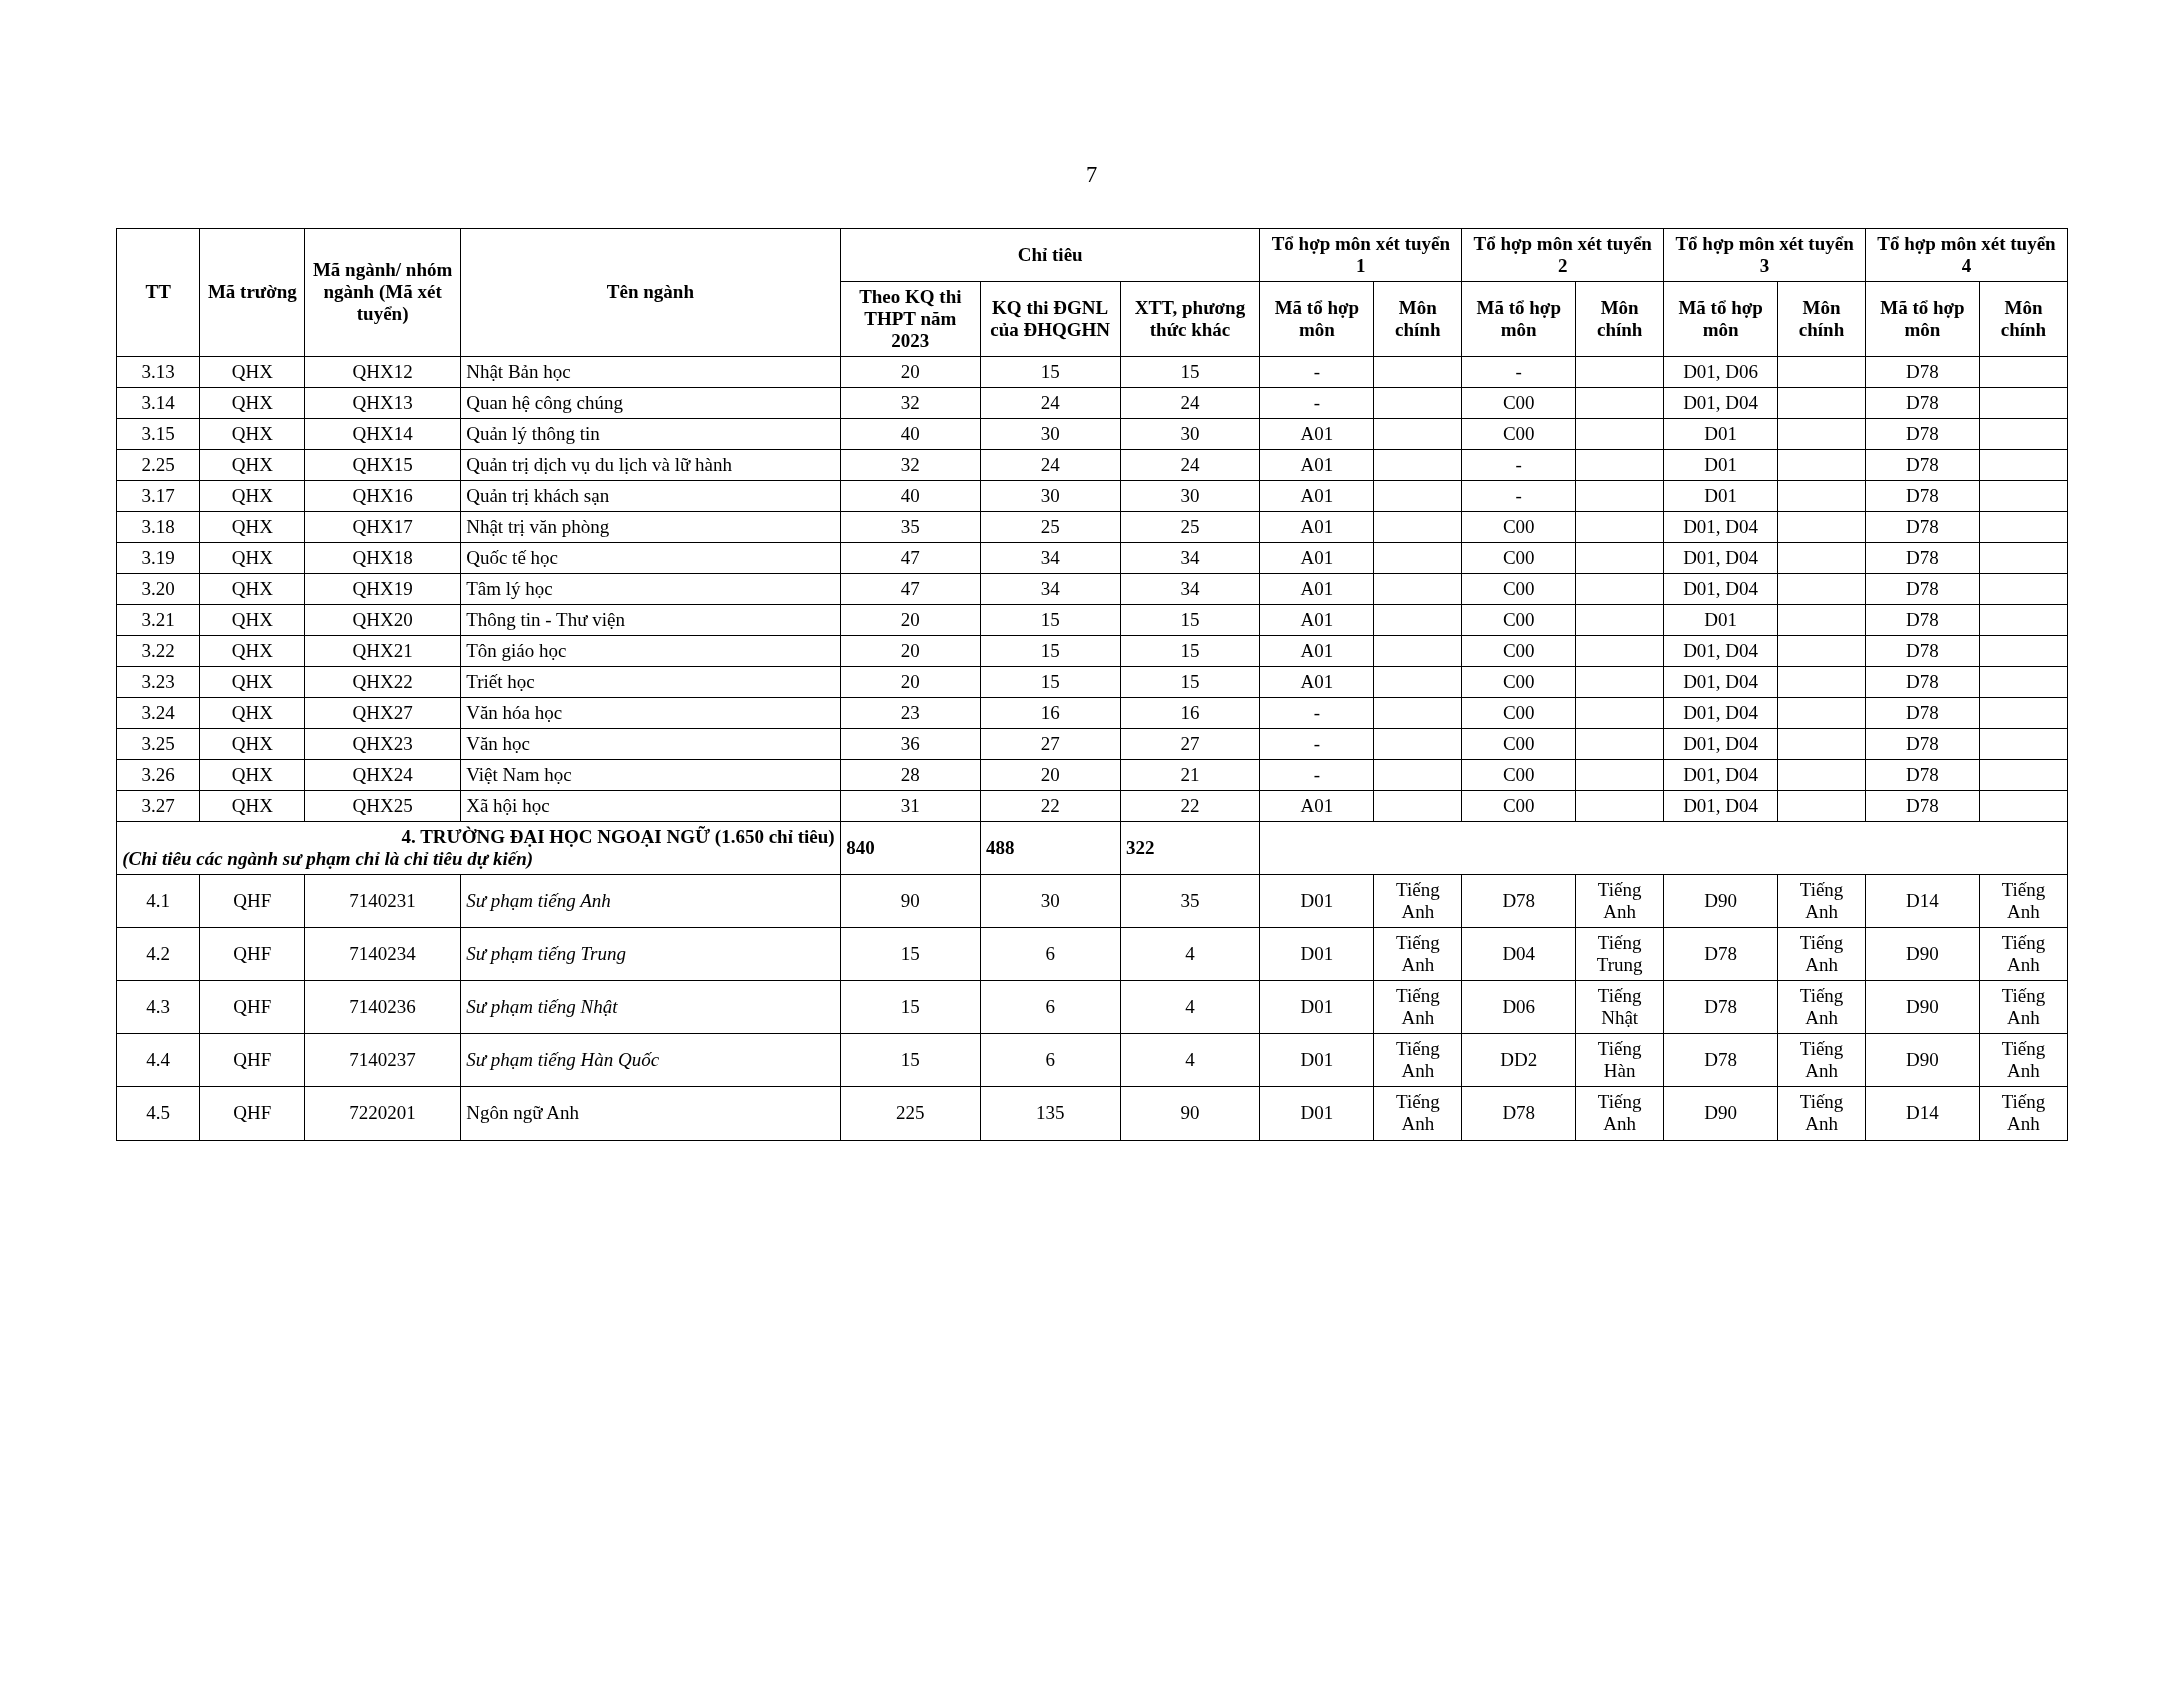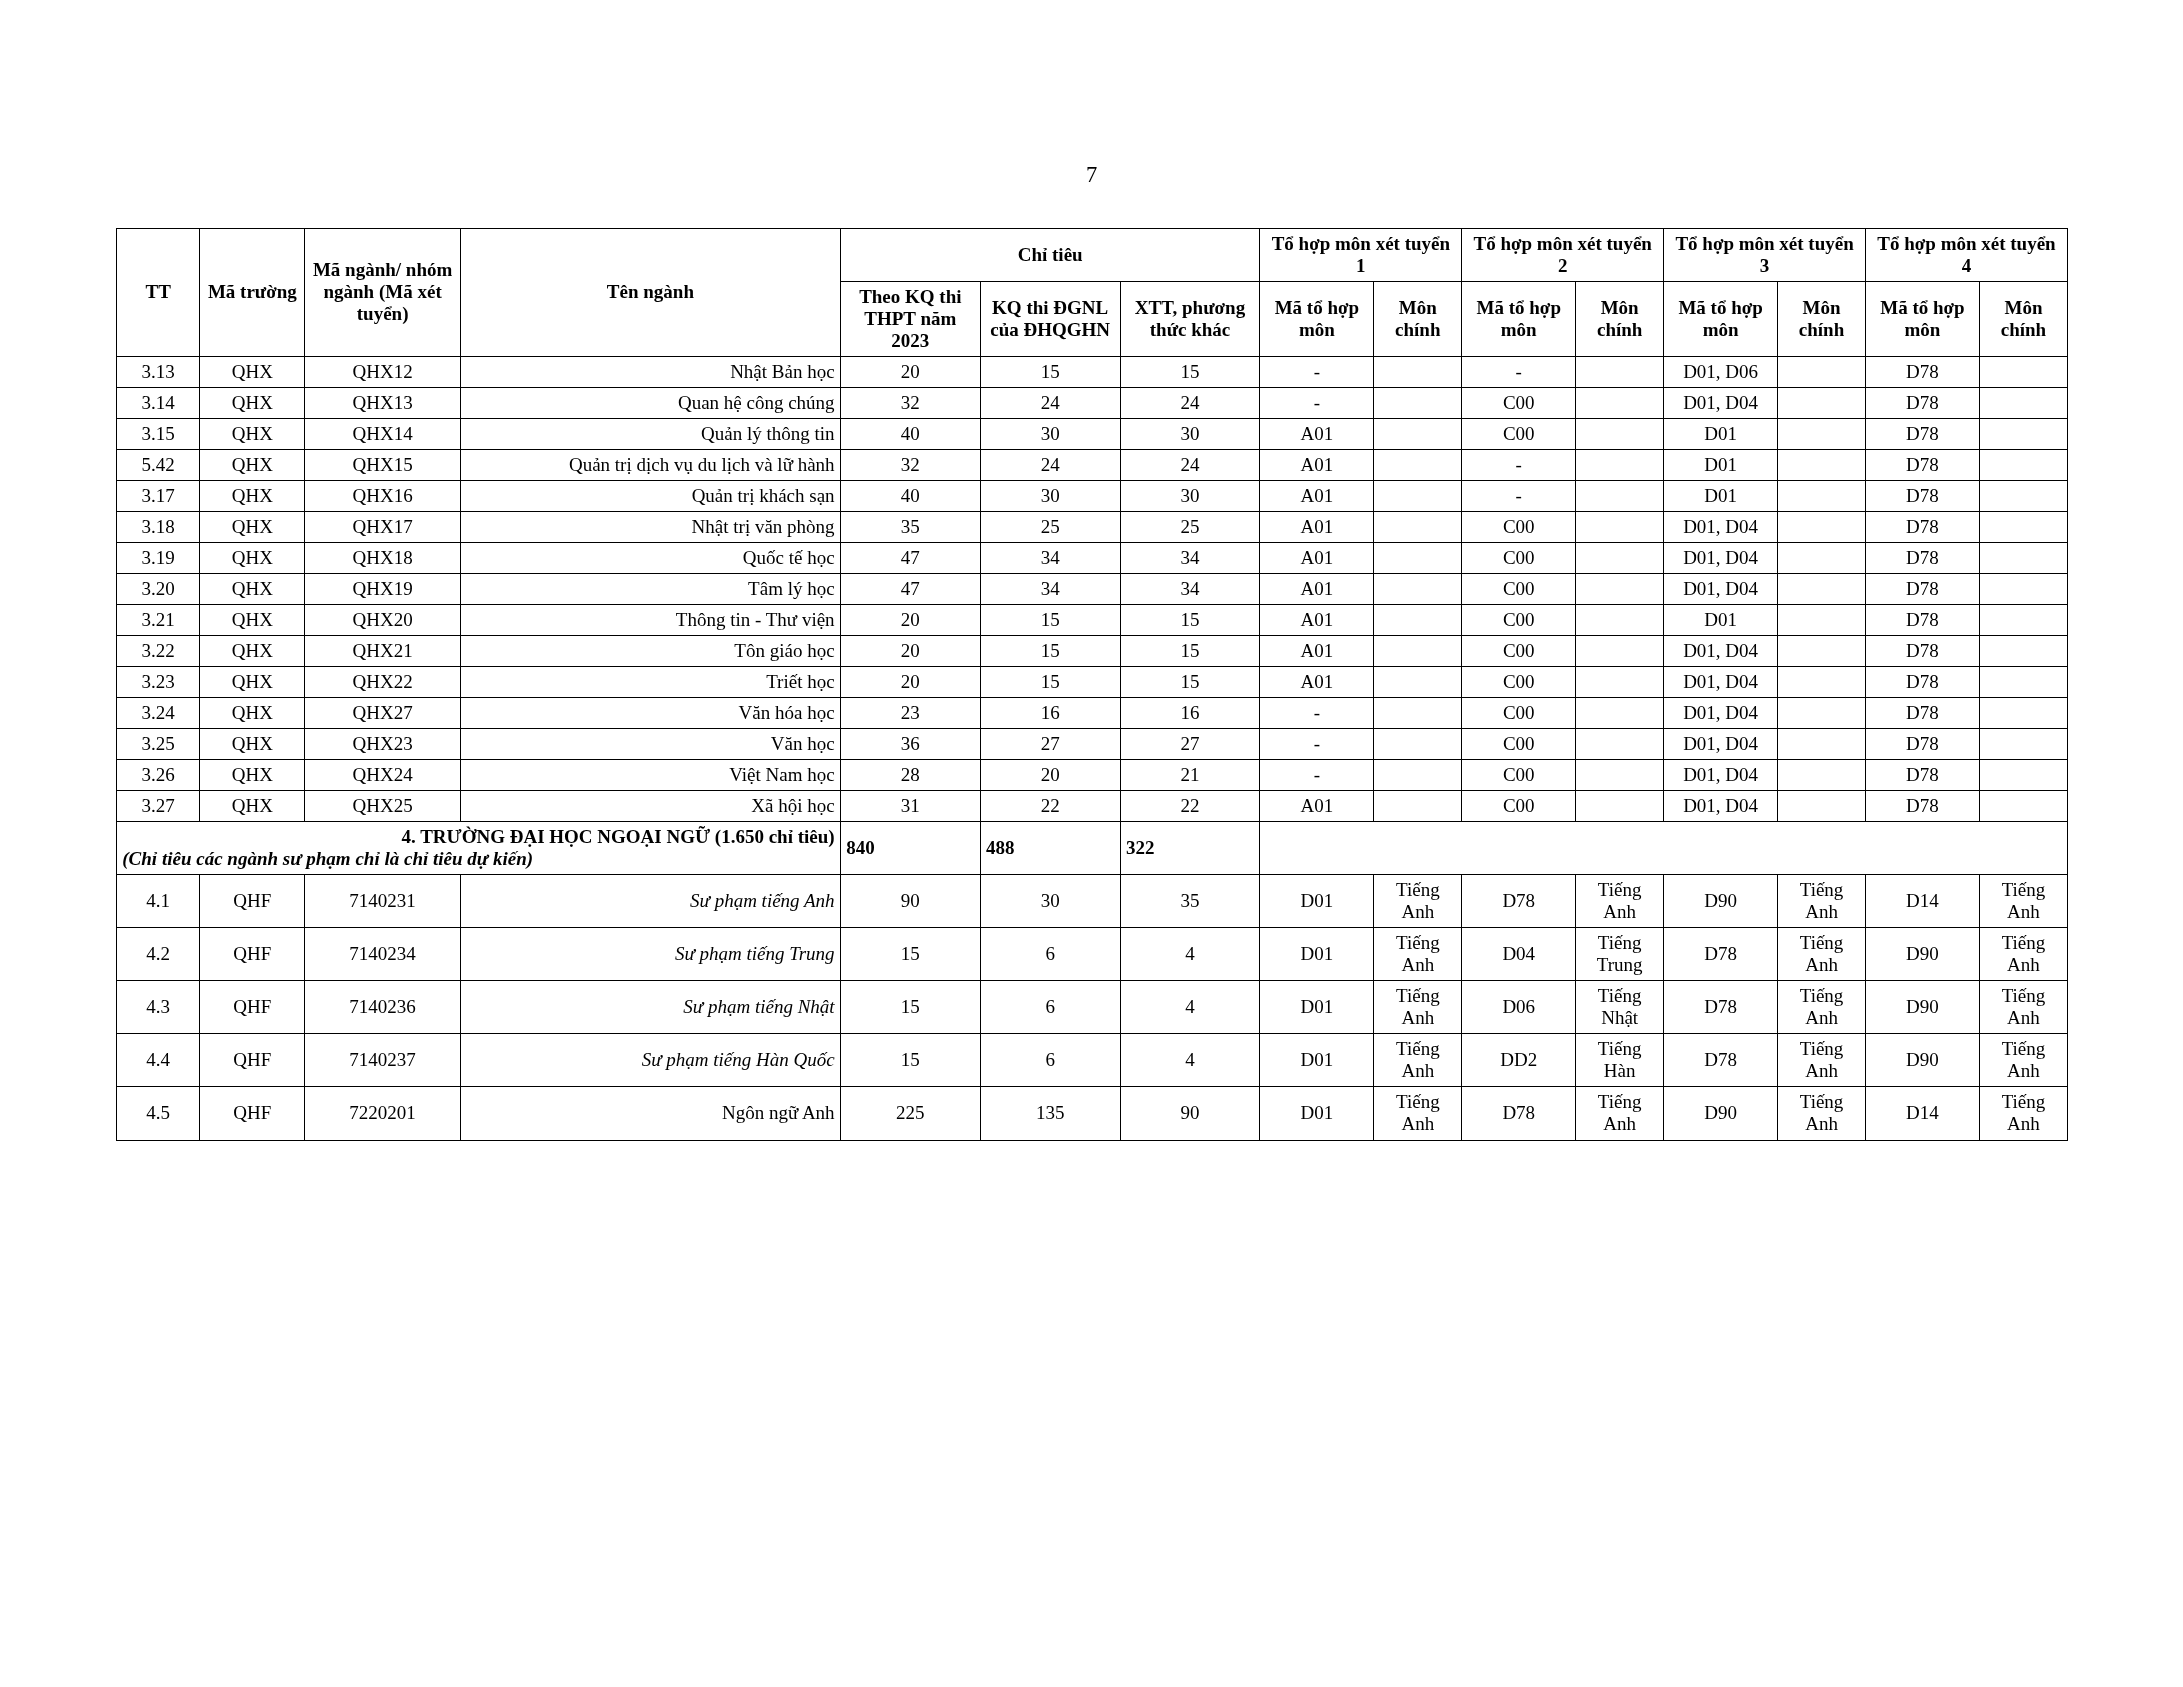--- a/index.html
+++ b/index.html
@@ -40,21 +40,21 @@
     font-size: 19px;
     padding: 4px 5.3px;
     vertical-align: middle;
     line-height: 1.16;
   }
   th {
     font-weight: bold;
     text-align: center;
   }
   td.center { text-align: center; }
-  td.left { text-align: right; padding-left: 9.3px; }
+  td.left { text-align: left; padding-left: 9.3px; }
   .italic { font-style: italic; }
   .bold { font-weight: bold; }
   .hdr-small { font-size: 18.5px; }
   .section-row td {
     text-align: left;
     padding-left: 9.3px;
     font-size: 19px;
   }
   .section-title { font-weight: bold; text-align: right; }
   .section-sub { font-weight: bold; font-style: italic; }
@@ -175,21 +175,21 @@
           <td class="center">A01</td>
           <td class="center"></td>
           <td class="center">C00</td>
           <td class="center"></td>
           <td class="center">D01</td>
           <td class="center"></td>
           <td class="center">D78</td>
           <td class="center"></td>
         </tr>
         <tr>
-          <td class="center">5.42</td>
+          <td class="center">2.25</td>
           <td class="center">QHX</td>
           <td class="center">QHX15</td>
           <td class="left">Quản trị dịch vụ du lịch và lữ hành</td>
           <td class="center">32</td>
           <td class="center">24</td>
           <td class="center">24</td>
           <td class="center">A01</td>
           <td class="center"></td>
           <td class="center">-</td>
           <td class="center"></td>

